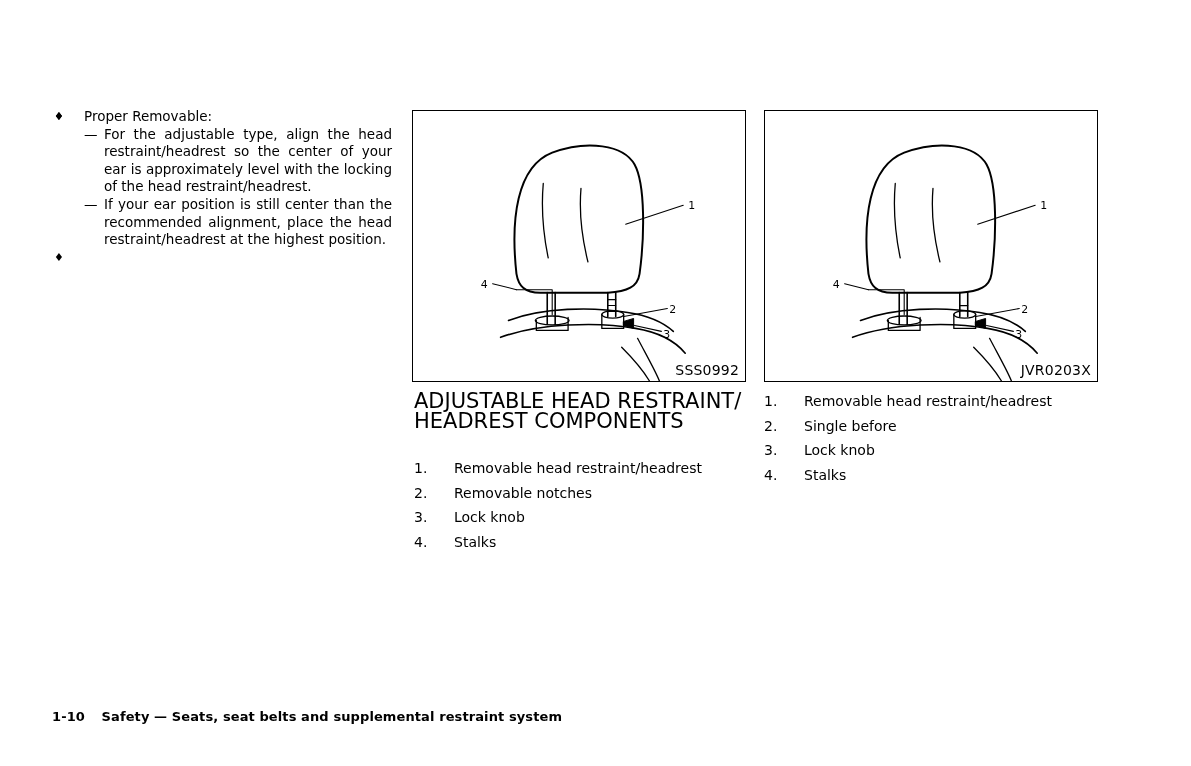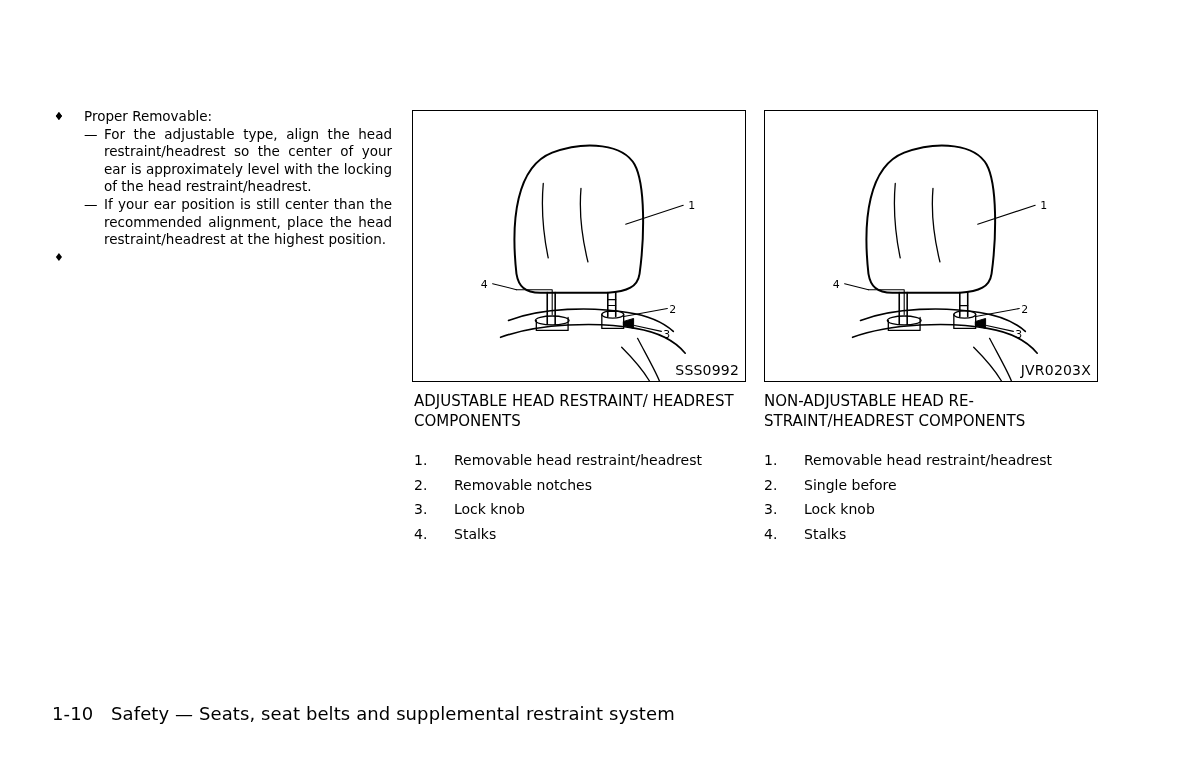--- a/index.html
+++ b/index.html
@@ -92,22 +92,22 @@
   .caption-block {
     position: absolute;
     width: 344px;
     font-size: 15px;
     line-height: 20px;
   }
   #caption-left  { left: 414px; top: 392px; }
   #caption-right { left: 764px; top: 392px; }
 
   .caption-title {
-    margin: 0 0 20px 0;
-    font-size: 15px;
+    margin: 0 0 28px 0;
+    font-size: 21px;
     line-height: 19.5px;
   }
   .legend-list {
     margin: 0;
     padding: 0;
     list-style: none;
   }
   .legend-item {
     position: relative;
     padding-left: 40px;
@@ -119,22 +119,22 @@
     position: absolute;
     left: 0;
     top: 0;
   }
 
   
   .footer {
     position: absolute;
     left: 52px;
     bottom: 42px;
-    font-size: 18px;
-    font-weight: normal;
+    font-size: 13px;
+    font-weight: bold;
     letter-spacing: 0.1px;
   }
   .footer .page-no {
     margin-right: 12px;
   }
   .footer span { display: inline; }
 </style>
 </head>
 <body>
 
@@ -277,21 +277,20 @@
         <span>Lock knob</span>
       </li>
       <li class="legend-item">
         <span class="num">4.</span>
         <span>Stalks</span>
       </li>
     </ul>
   </div>
 
   <div class="caption-block" id="caption-right">
-    <p class="caption-title">NON-ADJUSTABLE HEAD RE- STRAINT/HEADREST COMPONENTS</p>
     <ul class="legend-list">
       <li class="legend-item">
         <span class="num">1.</span>
         <span>Removable head restraint/headrest</span>
       </li>
       <li class="legend-item">
         <span class="num">2.</span>
         <span>Single before</span>
       </li>
       <li class="legend-item">

